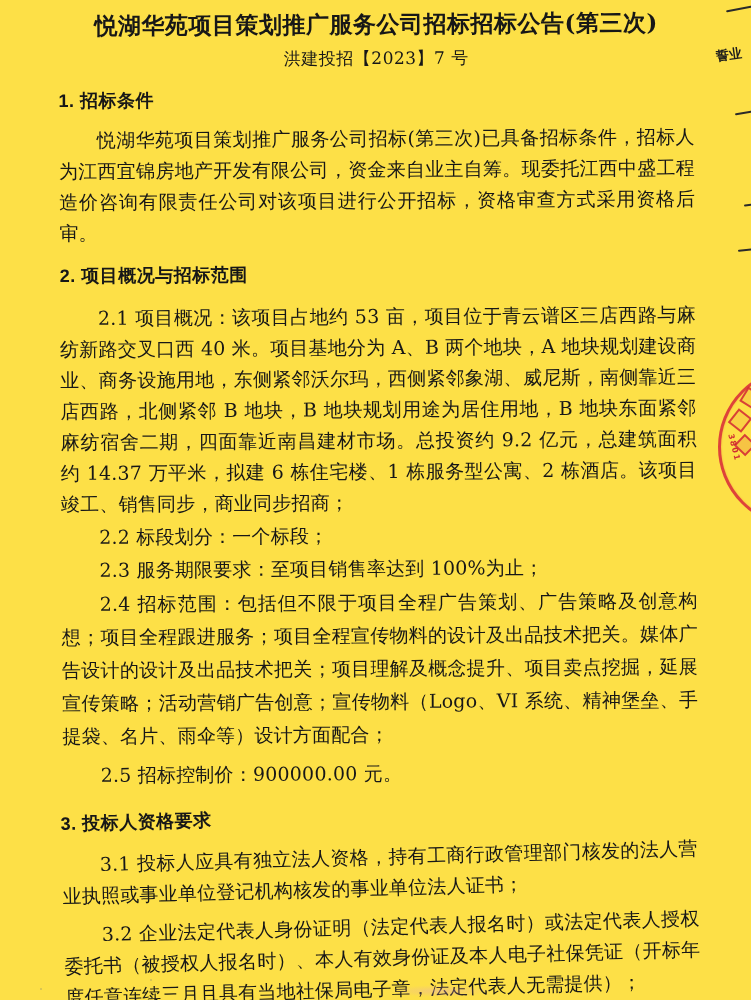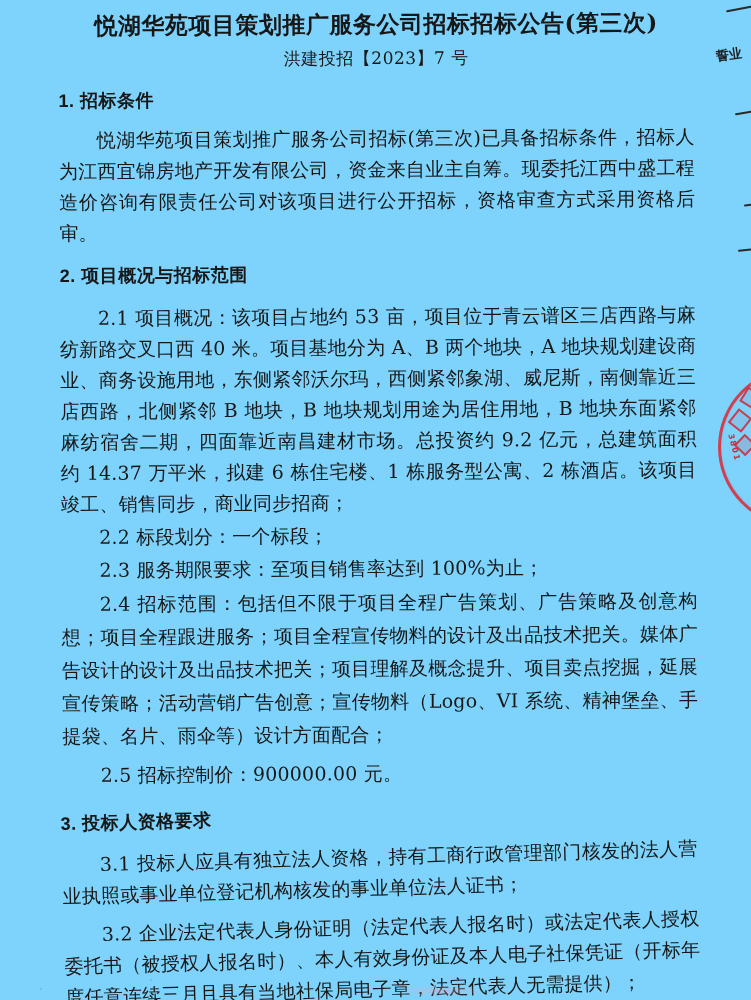--- a/index.html
+++ b/index.html
@@ -1,20 +1,20 @@
 <!DOCTYPE html>
 <html><head>
 <meta charset="utf-8">
 <style>
   html, body { margin: 0; padding: 0; background: #ffffff; }
   .page {
     position: relative;
     width: 751px;
     height: 1000px;
-    background: #7dd3fc;
+    background: #fde047;
     overflow: hidden;
     font-family: "DejaVu Serif", "Liberation Serif", serif;
     color: #171717;
   }
   .content {
     position: absolute;
     left: 58px;
     top: 10px;
     width: 636px;
     transform: rotate(-0.35deg);

